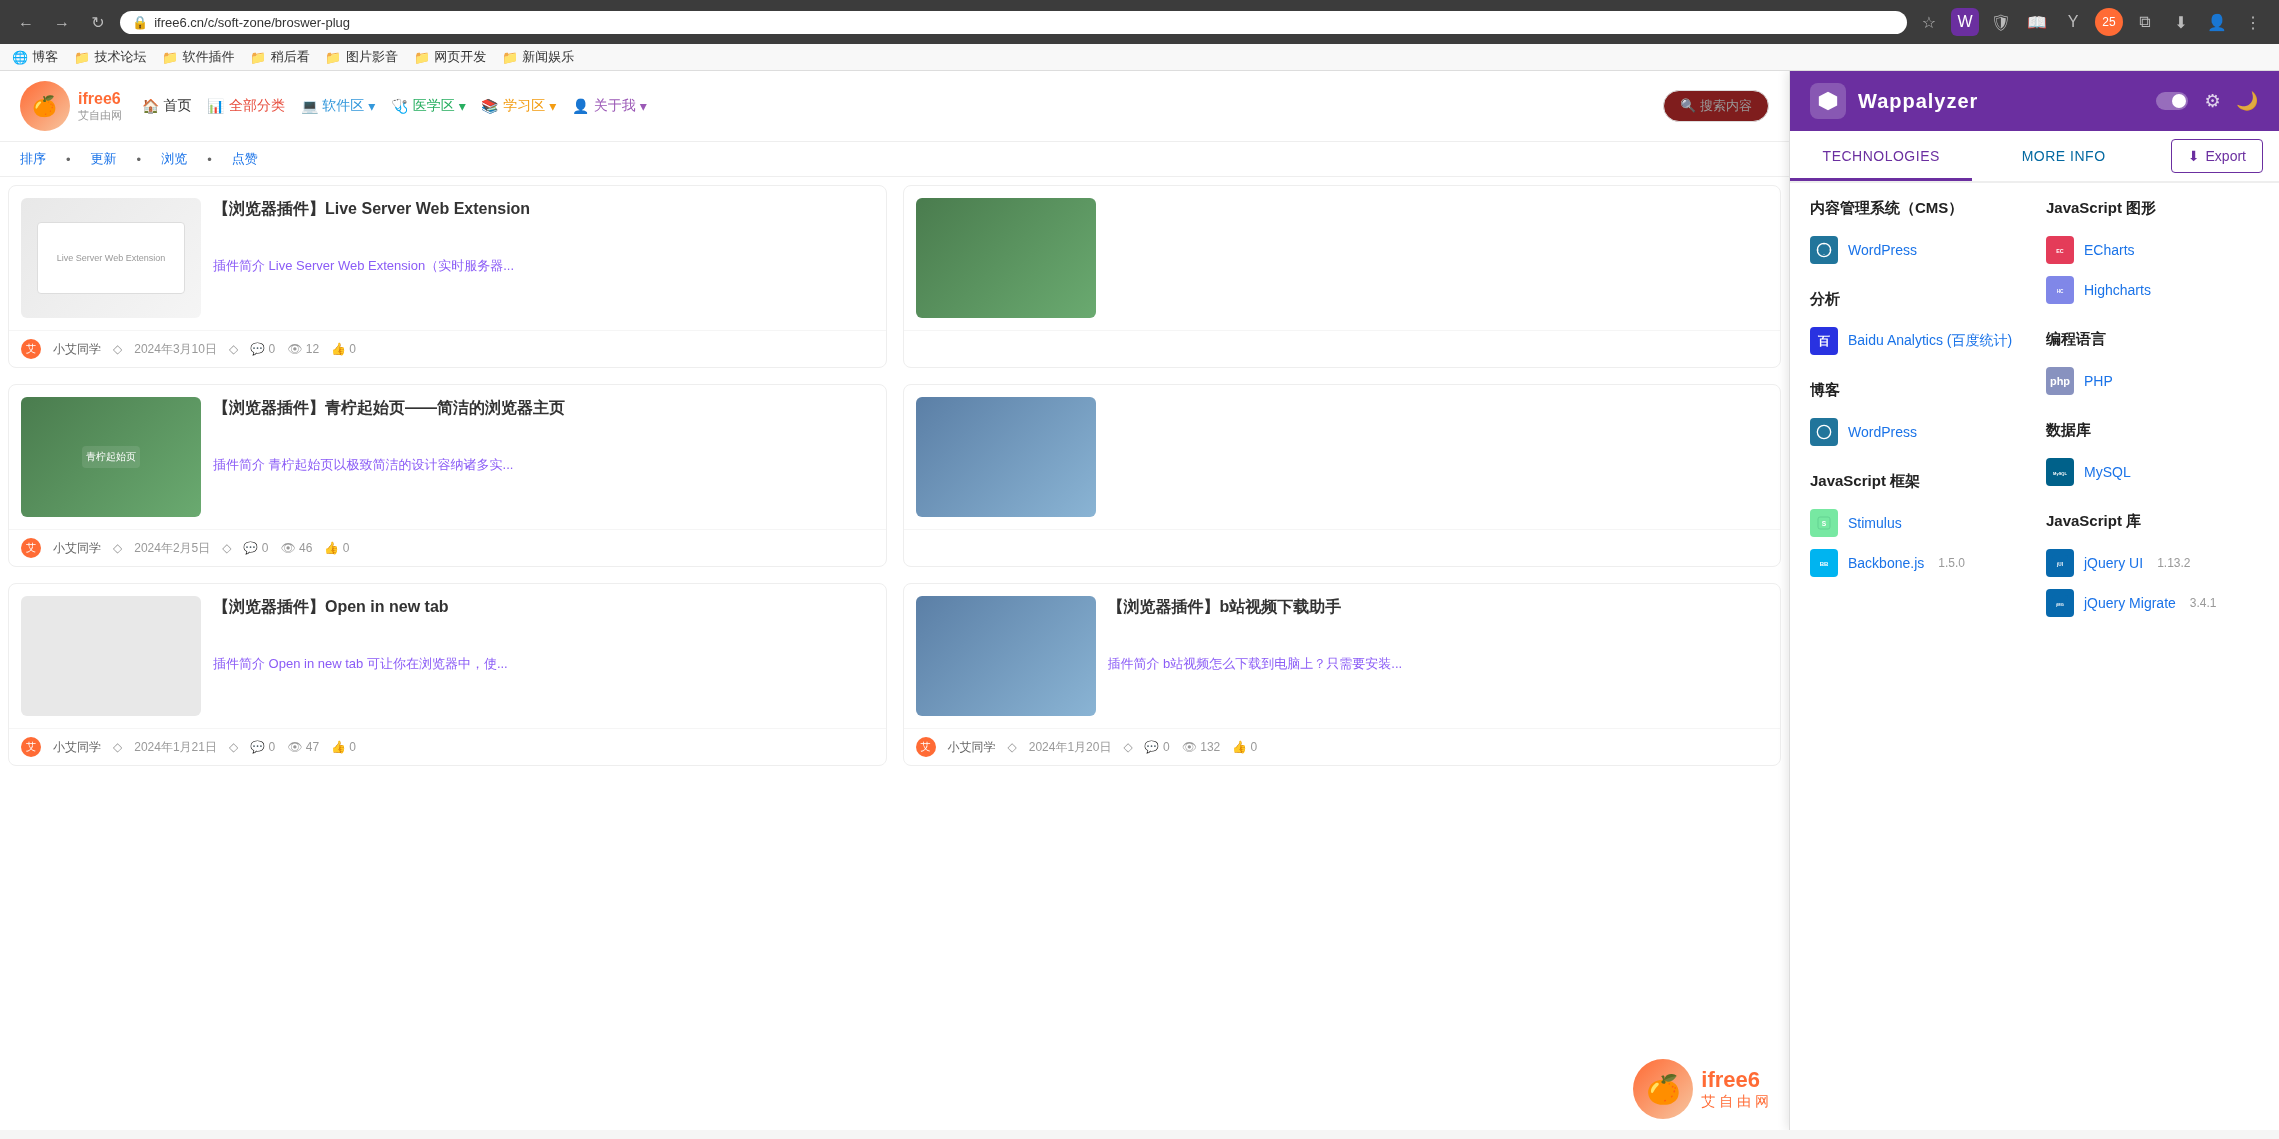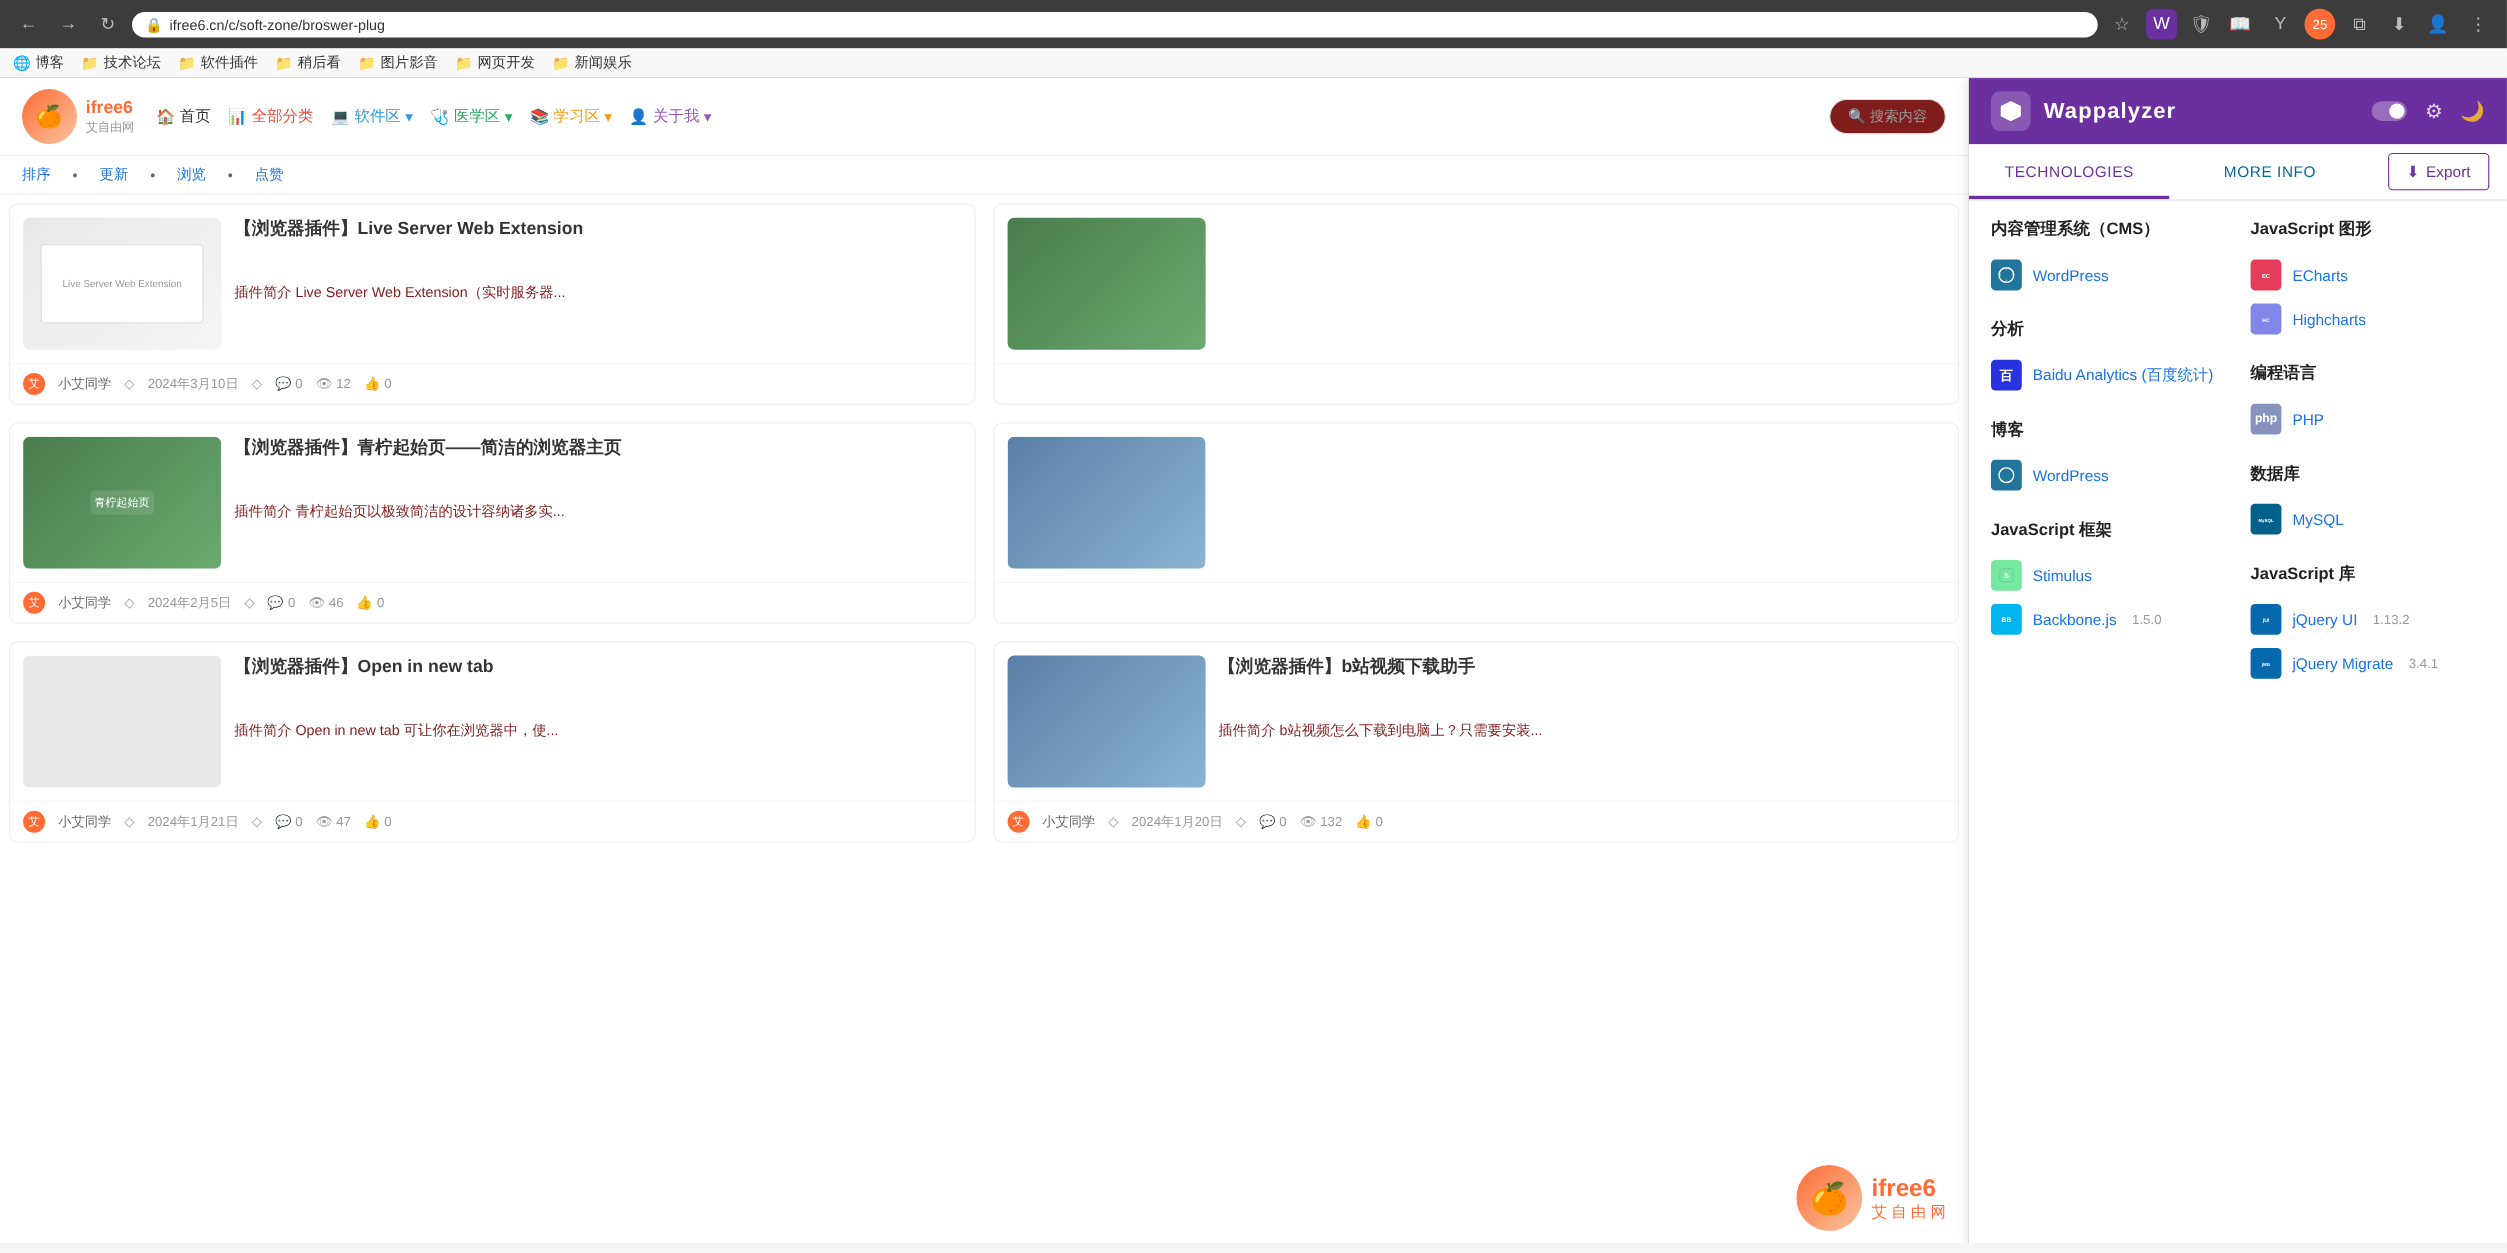--- a/index.html
+++ b/index.html
@@ -37,21 +37,21 @@
     .article-grid { display: grid; grid-template-columns: 1fr 1fr; gap: 0; padding: 0; }
     .article-card { border: 1px solid #eee; background: #fff; margin: 8px; border-radius: 8px; overflow: hidden; display: flex; flex-direction: column; cursor: pointer; }
     .article-inner { display: flex; gap: 12px; padding: 12px; }
     .article-thumb { width: 180px; height: 120px; background: #ddd; border-radius: 6px; flex-shrink: 0; overflow: hidden; }
     .thumb-1 { background: linear-gradient(135deg, #e8e8e8, #f5f5f5); }
     .thumb-2 { background: linear-gradient(135deg, #4a7c4e, #6aaa70); }
     .thumb-3 { background: linear-gradient(135deg, #e8e8e8, #f0f0f0); }
     .thumb-4 { background: linear-gradient(135deg, #5b7fa6, #8ab4d4); }
     .article-content { flex: 1; }
     .article-title { font-size: 16px; font-weight: bold; color: #333; margin-bottom: 8px; line-height: 1.4; }
-    .article-desc { font-size: 13px; color: #7f1d1d; line-height: 1.6; display: -webkit-box; -webkit-line-clamp: 2; -webkit-box-orient: vertical; overflow: hidden; margin-top: 36px; }
+    .article-desc { font-size: 13px; color: #8b5cf6; line-height: 1.6; display: -webkit-box; -webkit-line-clamp: 2; -webkit-box-orient: vertical; overflow: hidden; margin-top: 36px; }
     .article-meta { display: flex; align-items: center; gap: 12px; padding: 8px 12px; border-top: 1px solid #f5f5f5; font-size: 12px; color: #999; }
     .meta-avatar { width: 20px; height: 20px; border-radius: 50%; background: #ff6b35; display: inline-flex; align-items: center; justify-content: center; font-size: 10px; color: white; }
     .meta-name { color: #666; }
     .meta-item { display: flex; align-items: center; gap: 3px; }
 
     
     .wappalyzer-panel { width: 490px; background: #fff; border-left: 1px solid #ddd; display: flex; flex-direction: column; overflow: hidden; box-shadow: -2px 0 10px rgba(0,0,0,0.1); }
 
     
     .wapp-header { background: #6b2fa0; padding: 12px 20px; display: flex; align-items: center; justify-content: space-between; }

